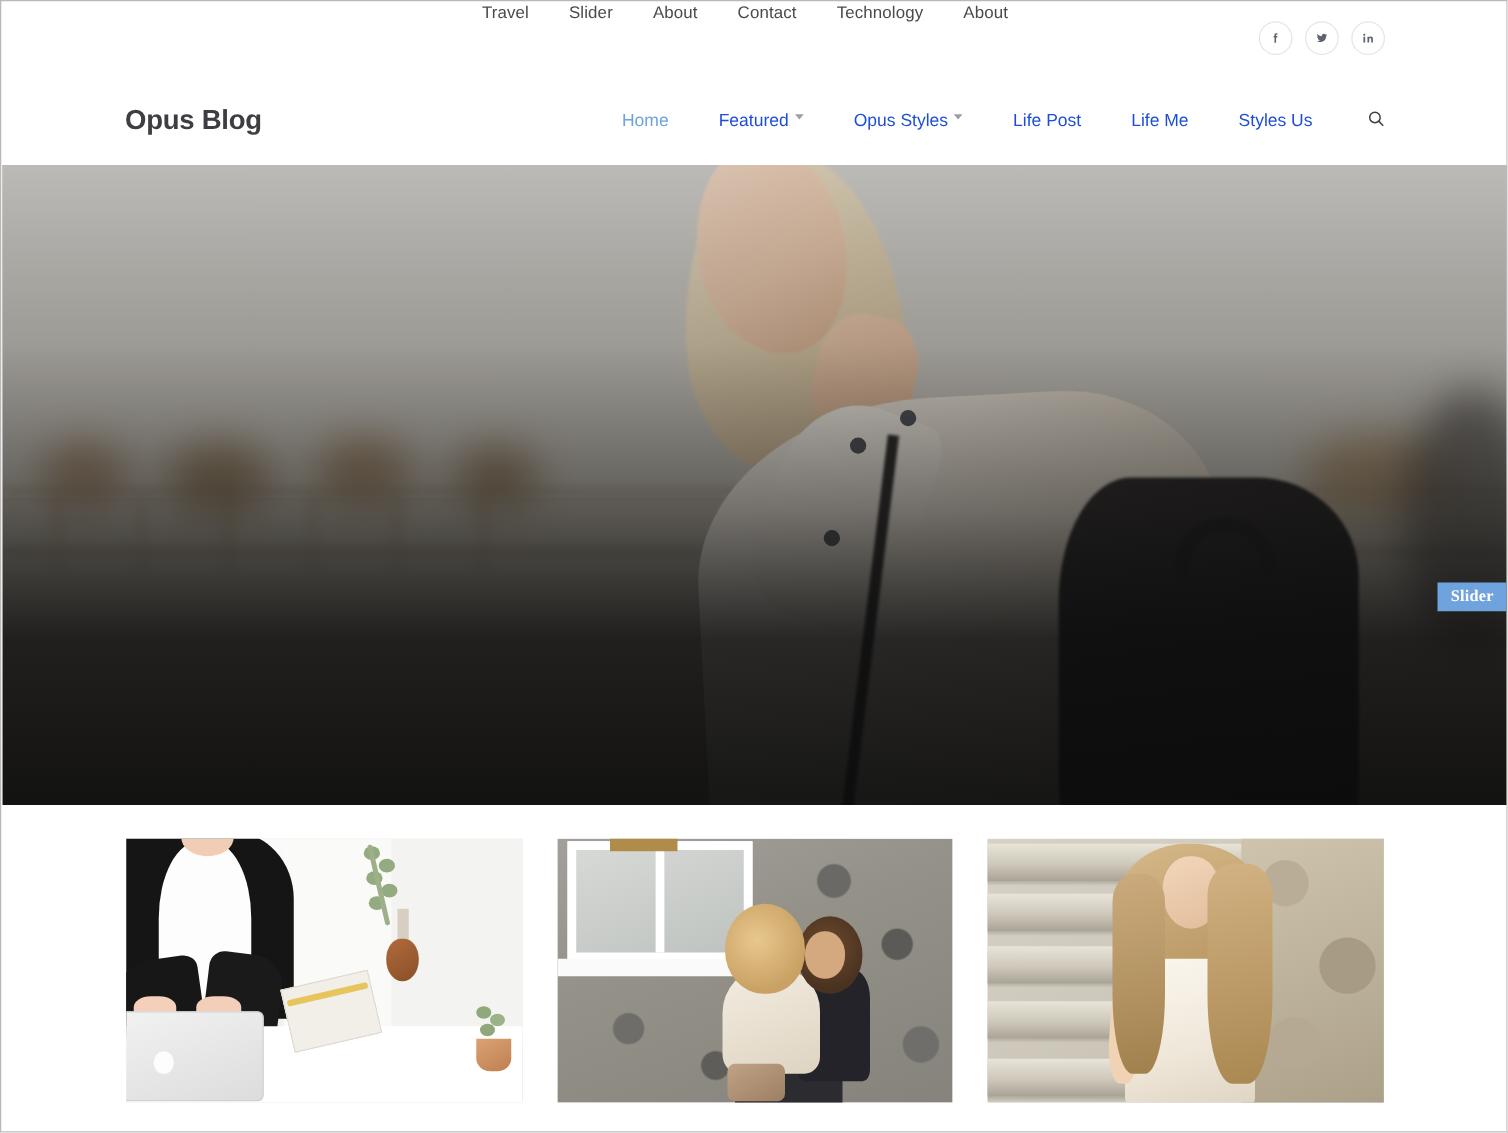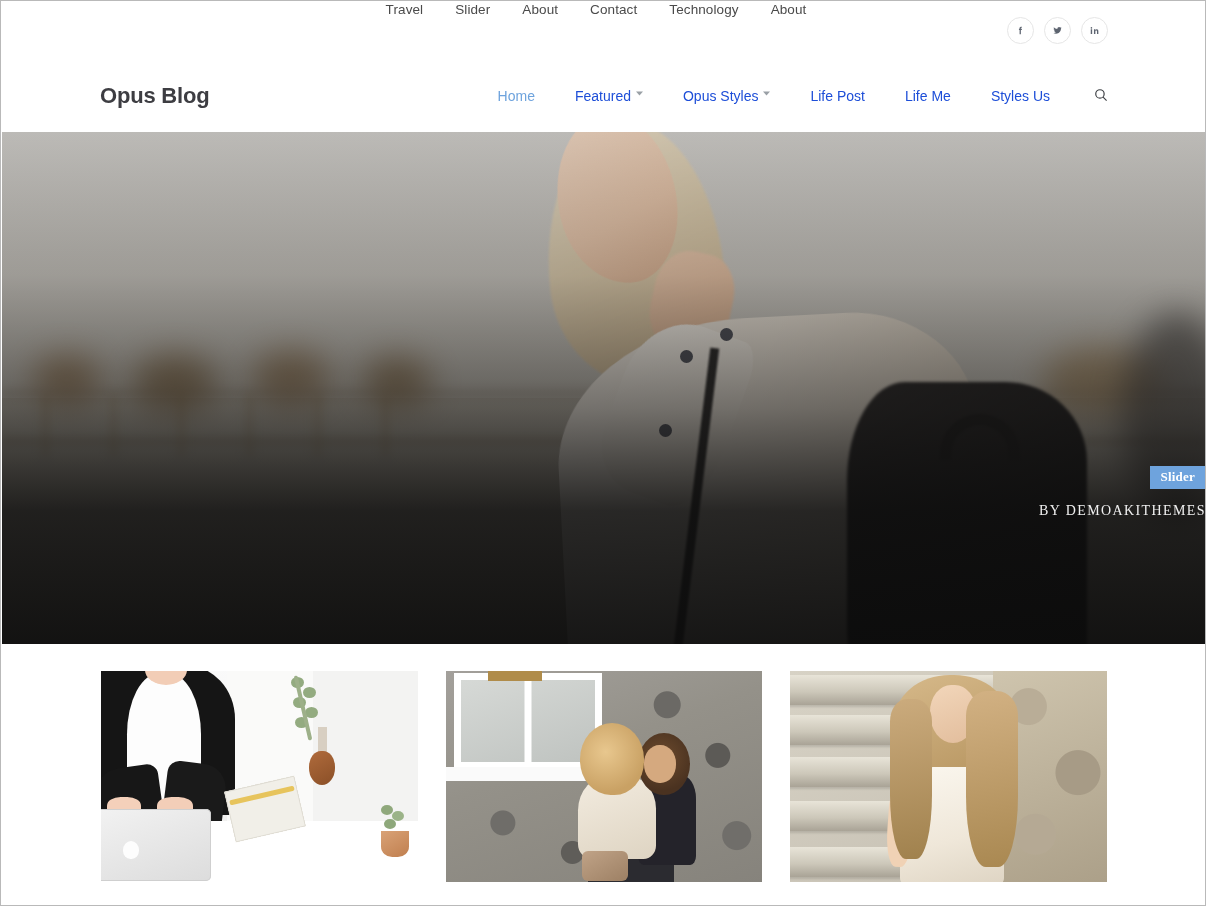--- a/index.html
+++ b/index.html
@@ -473,21 +473,20 @@
       <div class="fig-button" style="left:718px; top:196px;"></div>
       <div class="fig-button" style="left:678px; top:218px;"></div>
       <div class="fig-button" style="left:657px; top:292px;"></div>
       <div class="fig-backpack"></div>
       <div class="fig-bphandle"></div>
     </div>
     <div class="hero-shade"></div>
 
     <div class="hero-center">
       <span class="slider-badge">Slider</span>
-      <div class="hero-by">BY DEMOAKITHEMES</div>
     </div>
 
   </div>
 
   <div class="cards">
 
     <div class="card">
       <div class="ph">
         <div class="c1-bg"></div>
         <div class="c1-wall"></div>

